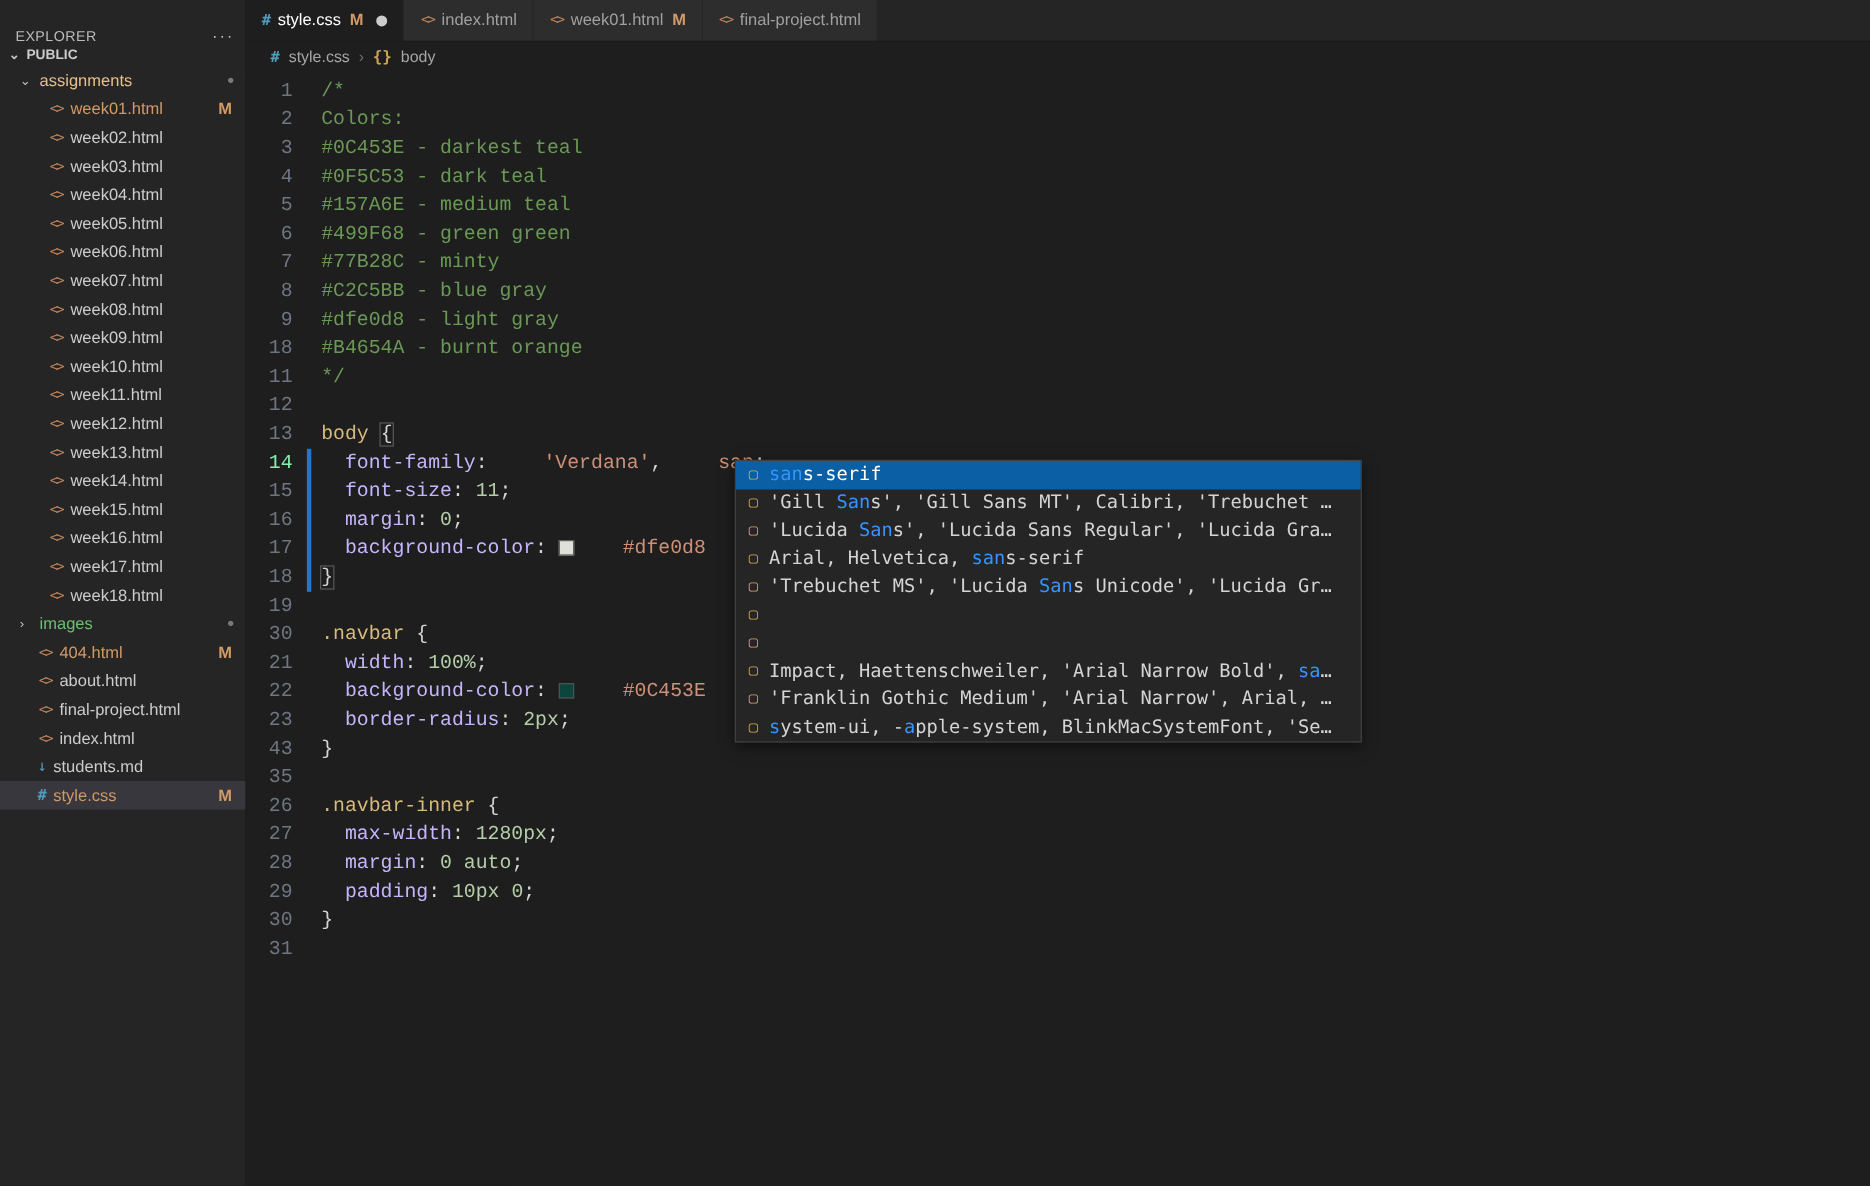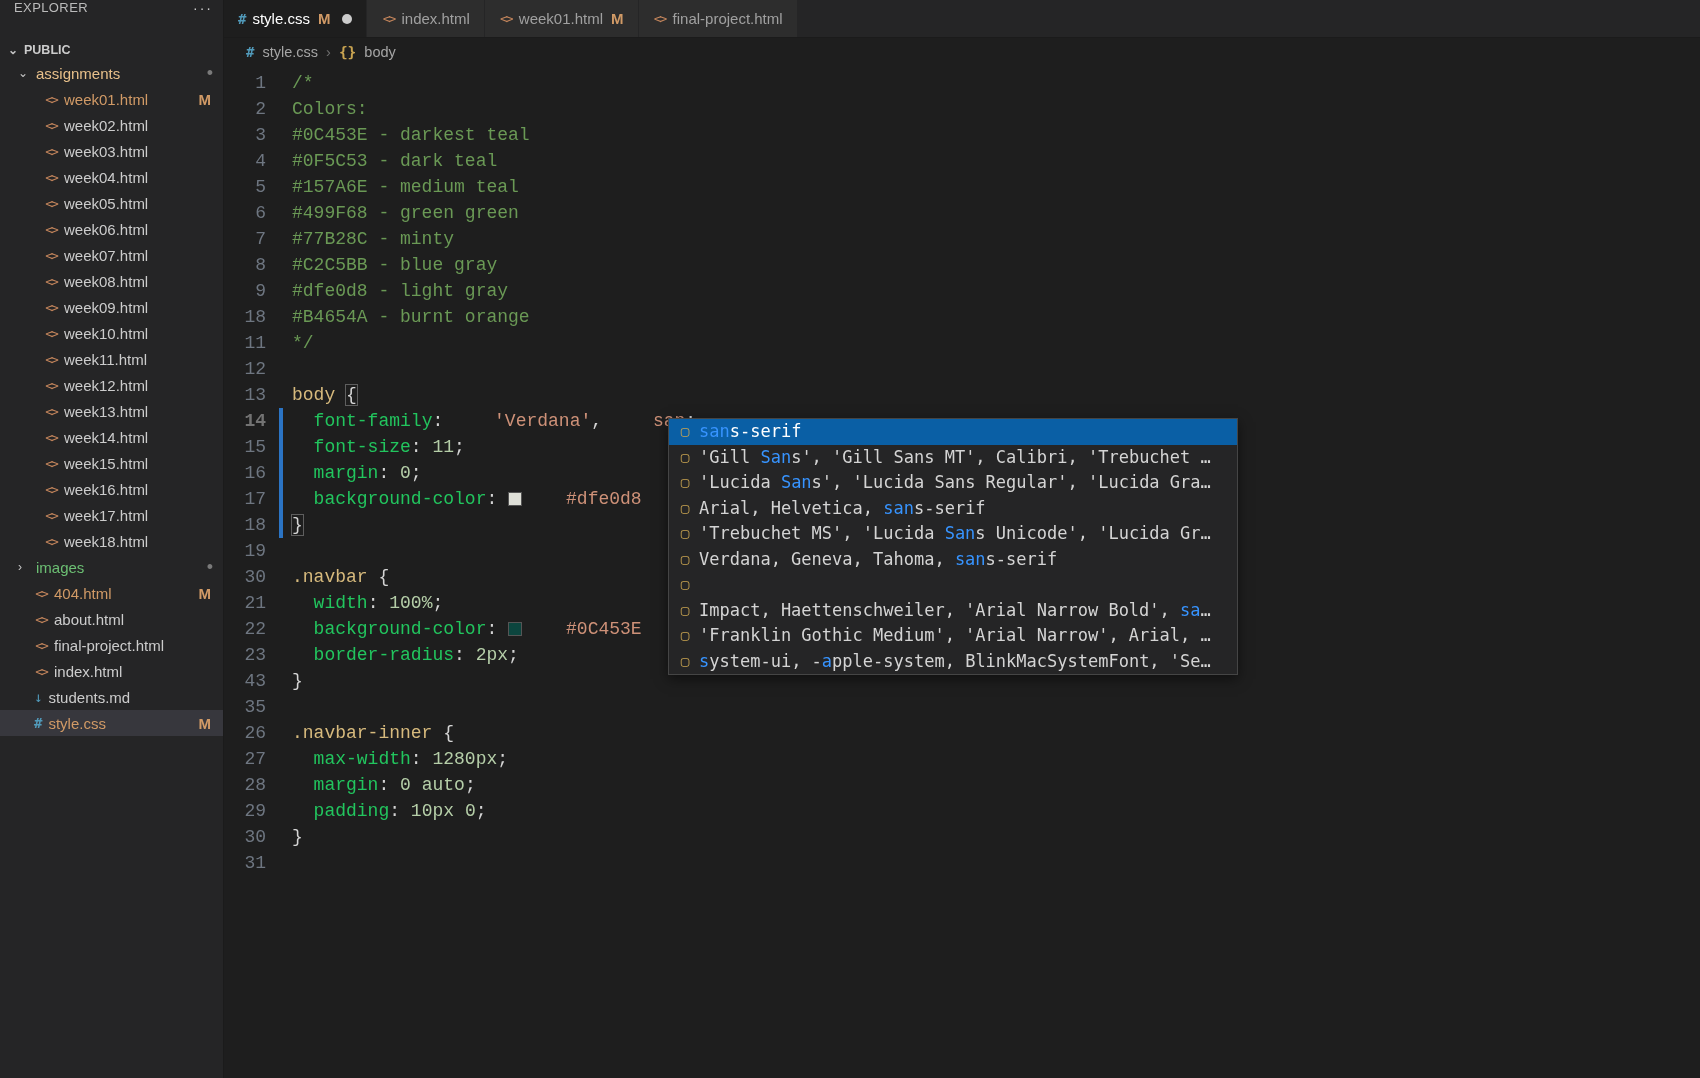--- a/index.html
+++ b/index.html
@@ -16,21 +16,21 @@
     width: 224px;
     background: #252526;
     border-right: 1px solid #1b1b1b;
     display: flex;
     flex-direction: column;
     user-select: none;
   }
   .sidebar-header {
     height: 40px;
     display: flex;
-    align-items: flex-start;
+    align-items: flex-end;
     justify-content: space-between;
     padding: 0 10px 0 14px;
     font-size: 13px;
     letter-spacing: 0.4px;
     color: #bbbbbb;
   }
   .sidebar-header .dots { color: #cccccc; letter-spacing: 2px; font-size: 14px; }
   .sidebar-section {
     padding: 3px 10px 3px 8px;
     display: flex;
@@ -129,34 +129,34 @@
   }
   .gutter {
     width: 60px;
     text-align: right;
     padding-right: 18px;
     color: #6e7681;
     padding-top: 4px;
     background:#1e1e1e;
   }
   .gutter .ln { height:26px; }
-  .gutter .ln.current { color:#737373;font-weight:bold; }
+  .gutter .ln.current { color:#86efac; }
   .code {
     flex:1;
     padding-top:4px;
     padding-left: 8px;
     white-space: pre;
     color: #d4d4d4;
     position:relative;
   }
   .code .row { height:26px; }
   .code .row.current { background: #2a2a2a00; }
   .tok-comment { color:#6a9955; }
   .tok-sel { color:#d7ba7d; }
-  .tok-prop { color:#22c55e;text-align:right; }
+  .tok-prop { color:#c4b5fd;text-align:right; }
   .tok-punc { color:#d4d4d4; }
   .tok-str { color:#ce9178;margin-left:40px; }
   .tok-num { color:#b5cea8; }
   .tok-brace { color:#d4d4d4; }
   .brace-hi { outline:1px solid #5e5e5e; }
   .color-swatch { display:inline-block; width:14px; height:14px; border:1px solid #555; vertical-align:-2px; margin-right:4px; }
   .bar-mod {
     width:4px;
     background:#2b74c4;
     position:absolute;
@@ -416,21 +416,20 @@
        <span class="s-icon">▢</span>
        <span>'Lucida <span class="hit">San</span>s', 'Lucida Sans Regular', 'Lucida Gra…</span>
      </div><div class="s-row ">
        <span class="s-icon">▢</span>
        <span>Arial, Helvetica, <span class="hit">san</span>s-serif</span>
      </div><div class="s-row ">
        <span class="s-icon">▢</span>
        <span>'Trebuchet MS', 'Lucida <span class="hit">San</span>s Unicode', 'Lucida Gr…</span>
      </div><div class="s-row ">
        <span class="s-icon">▢</span>
-       <span>Verdana, Geneva, Tahoma, <span class="hit">san</span>s-serif</span>
      </div><div class="s-row ">
        <span class="s-icon">▢</span>
      </div><div class="s-row ">
        <span class="s-icon">▢</span>
        <span>Impact, Haettenschweiler, 'Arial Narrow Bold', <span class="hit">sa</span>…</span>
      </div><div class="s-row ">
        <span class="s-icon">▢</span>
        <span>'Franklin Gothic Medium', 'Arial Narrow', Arial, …<span class="hit"></span></span>
      </div><div class="s-row ">
        <span class="s-icon">▢</span>

